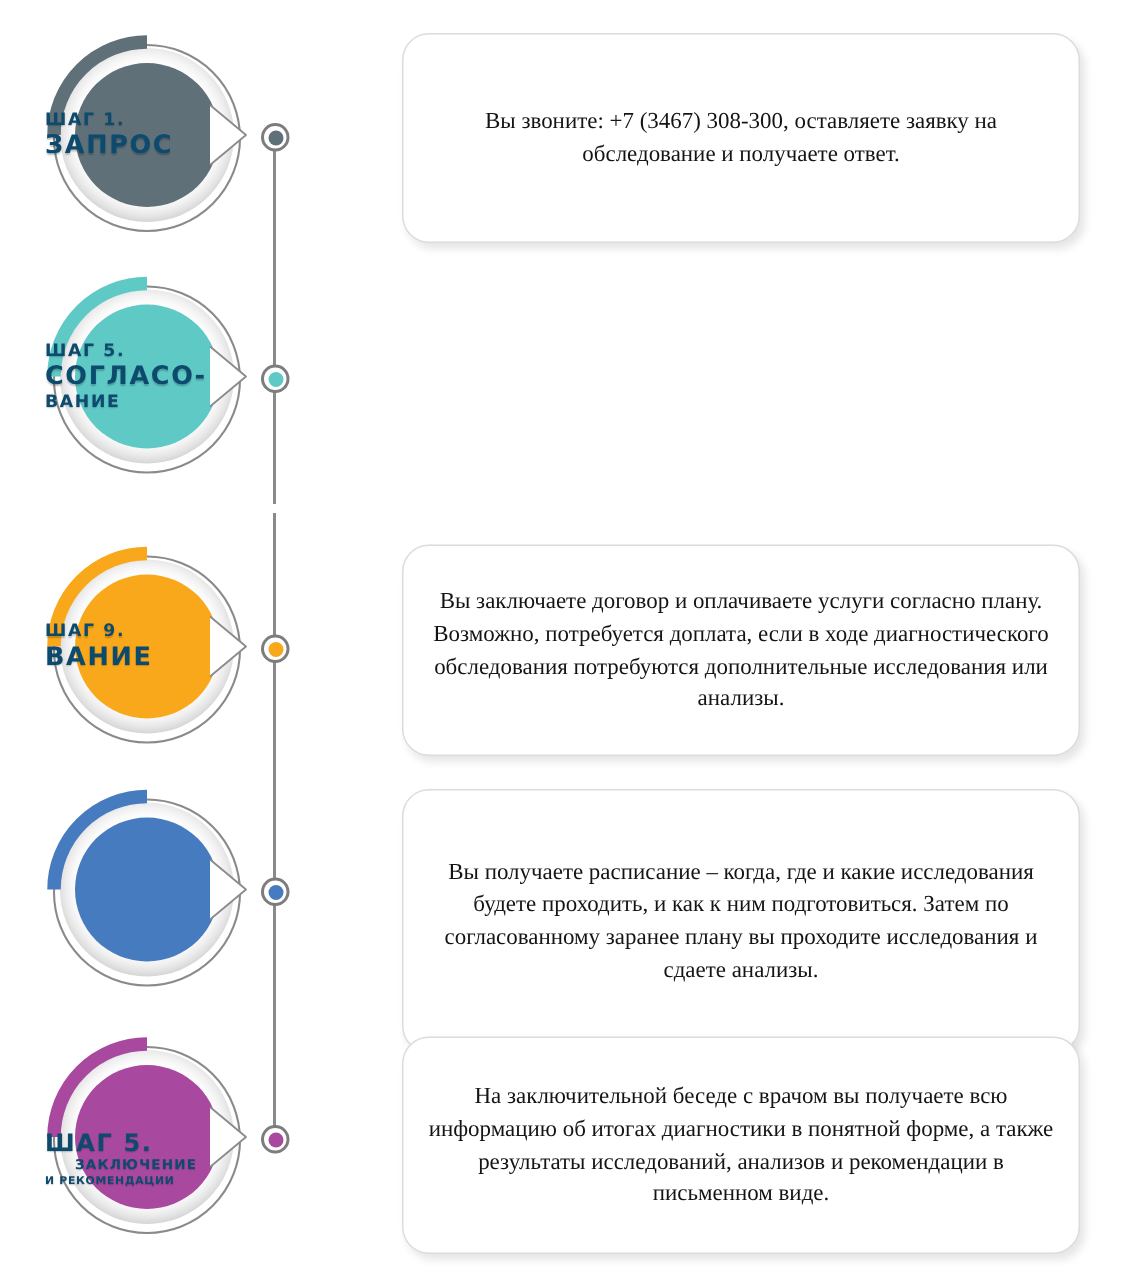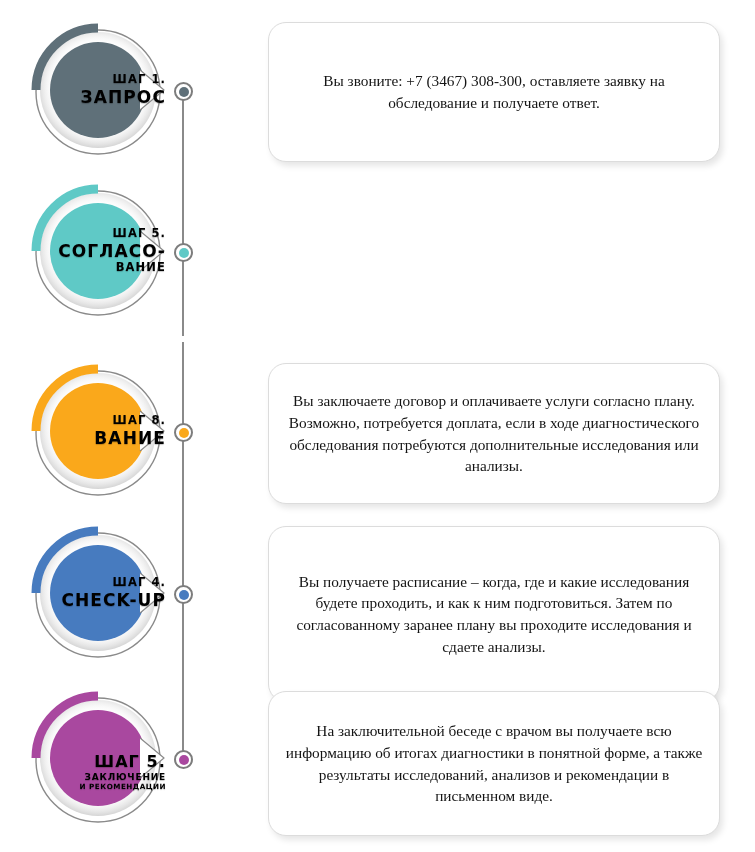--- a/index.html
+++ b/index.html
@@ -68,26 +68,26 @@
   .badge svg { display: block; overflow: visible; }
 
   .badge-label {
     position: absolute;
     left: 12px;
     top: 0;
     width: 136px;
     height: 136px;
     display: flex;
     flex-direction: column;
-    align-items: flex-end;
+    align-items: flex-start;
     justify-content: center;
     text-align: center;
     pointer-events: none;
     font-family: "DejaVu Sans", sans-serif;
-    color: #000000;
+    color: #0c4a6e;
     font-weight: bold;
     letter-spacing: 1.1px;
     line-height: 1.18;
     text-shadow: 0 1px 1px rgba(0,0,0,0.22);
   }
   .badge-label .l1 { font-size: 11.5px; }
   .badge-label .l2 { font-size: 17px; }
   .badge-label .l3 { font-size: 11.5px; }
   .badge-label.size-sm .l1 { font-size: 16px; margin-top: 28px; }
   .badge-label.size-sm .l2 { font-size: 9px; letter-spacing: 0.8px; margin-left: 20px; }
@@ -225,21 +225,21 @@
           </defs>
           <circle cx="68" cy="70" r="62" fill="none" stroke="#8a8a8a" stroke-width="1.4"></circle>
           <circle cx="68" cy="68" r="58" fill="url(#sh3)"></circle>
           <path d="M 68 6 A 62 62 0 0 0 6 68" fill="none" stroke-width="9" stroke-linecap="butt" stroke="#FAA81B"></path>
           <circle cx="68" cy="68" r="48" fill="#FAA81B"></circle>
           <path d="M 112 50 L 132 68 L 112 86 Q 116 68 112 50 Z" fill="#ffffff"></path>
           <path d="M 110 48 L 134 68 L 110 88" fill="#ffffff" stroke="#8a8a8a" stroke-width="1.2" stroke-linejoin="round"></path>
         </svg>
       </div>
       <div class="badge-label">
-        <span class="l1">ШАГ 8.</span>
+        <span class="l1">ШАГ 9.</span>
         <span class="l2">ВАНИЕ</span>
         <span class="l3"></span>
       </div>
     </div>
     <div class="node" style="top:60px">
       <span class="dot" style="background:#FAA81B"></span>
     </div>
   </div>
   <div class="card card-3">
     <p>Вы заключаете договор и оплачиваете услуги согласно плану. Возможно, потребуется доплата, если в ходе диагностического обследования потребуются дополнительные исследования или анализы.</p>
@@ -255,25 +255,20 @@
               <stop offset="100%" stop-color="#9a9a9a" stop-opacity="0.42"></stop>
             </radialGradient>
           </defs>
           <circle cx="68" cy="70" r="62" fill="none" stroke="#8a8a8a" stroke-width="1.4"></circle>
           <circle cx="68" cy="68" r="58" fill="url(#sh4)"></circle>
           <path d="M 68 6 A 62 62 0 0 0 6 68" fill="none" stroke-width="9" stroke-linecap="butt" stroke="#477BBF"></path>
           <circle cx="68" cy="68" r="48" fill="#477BBF"></circle>
           <path d="M 112 50 L 132 68 L 112 86 Q 116 68 112 50 Z" fill="#ffffff"></path>
           <path d="M 110 48 L 134 68 L 110 88" fill="#ffffff" stroke="#8a8a8a" stroke-width="1.2" stroke-linejoin="round"></path>
         </svg>
-      </div>
-      <div class="badge-label">
-        <span class="l1">ШАГ 4.</span>
-        <span class="l2">CHECK-UP</span>
-        <span class="l3"></span>
       </div>
     </div>
     <div class="node" style="top:60px">
       <span class="dot" style="background:#477BBF"></span>
     </div>
   </div>
   <div class="card card-4">
     <p>Вы получаете расписание – когда, где и какие исследования будете проходить, и как к ним подготовиться. Затем по согласованному заранее плану вы проходите исследования и сдаете анализы.</p>
   </div>
 

